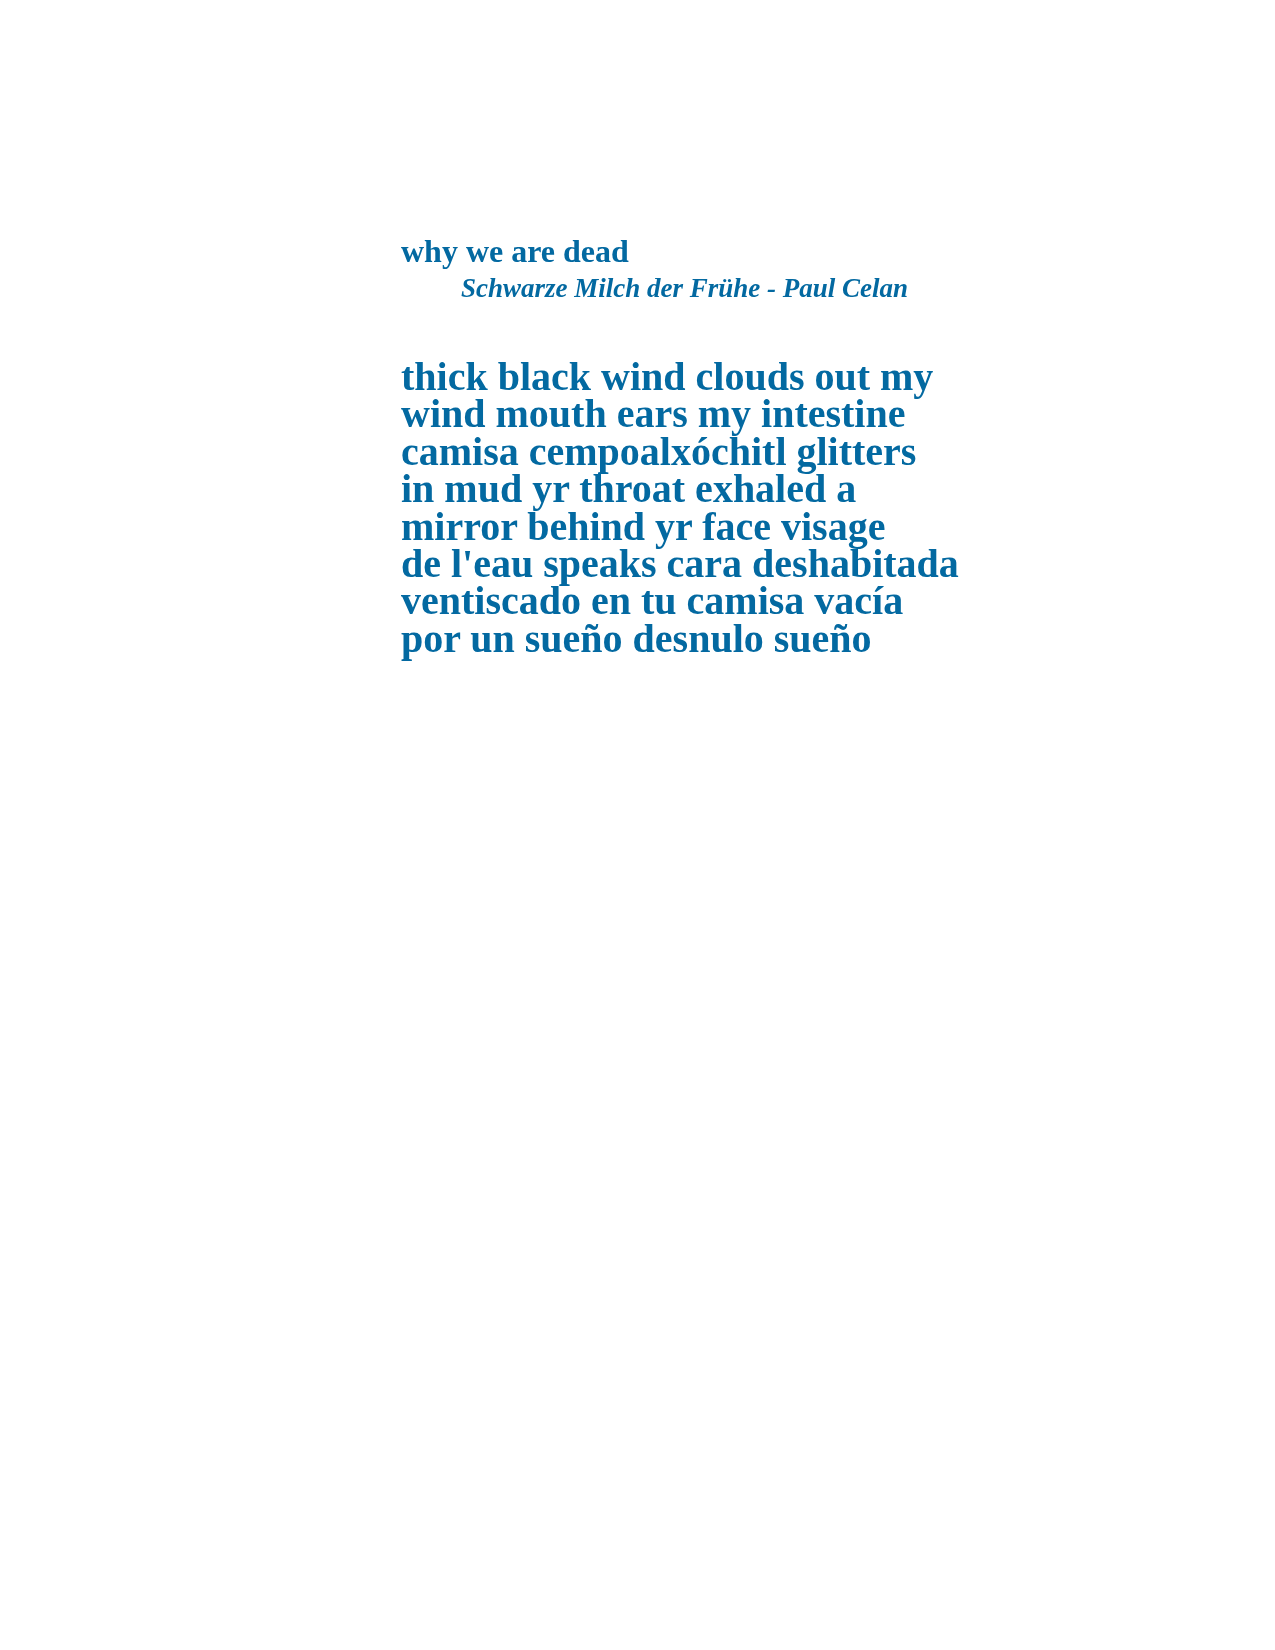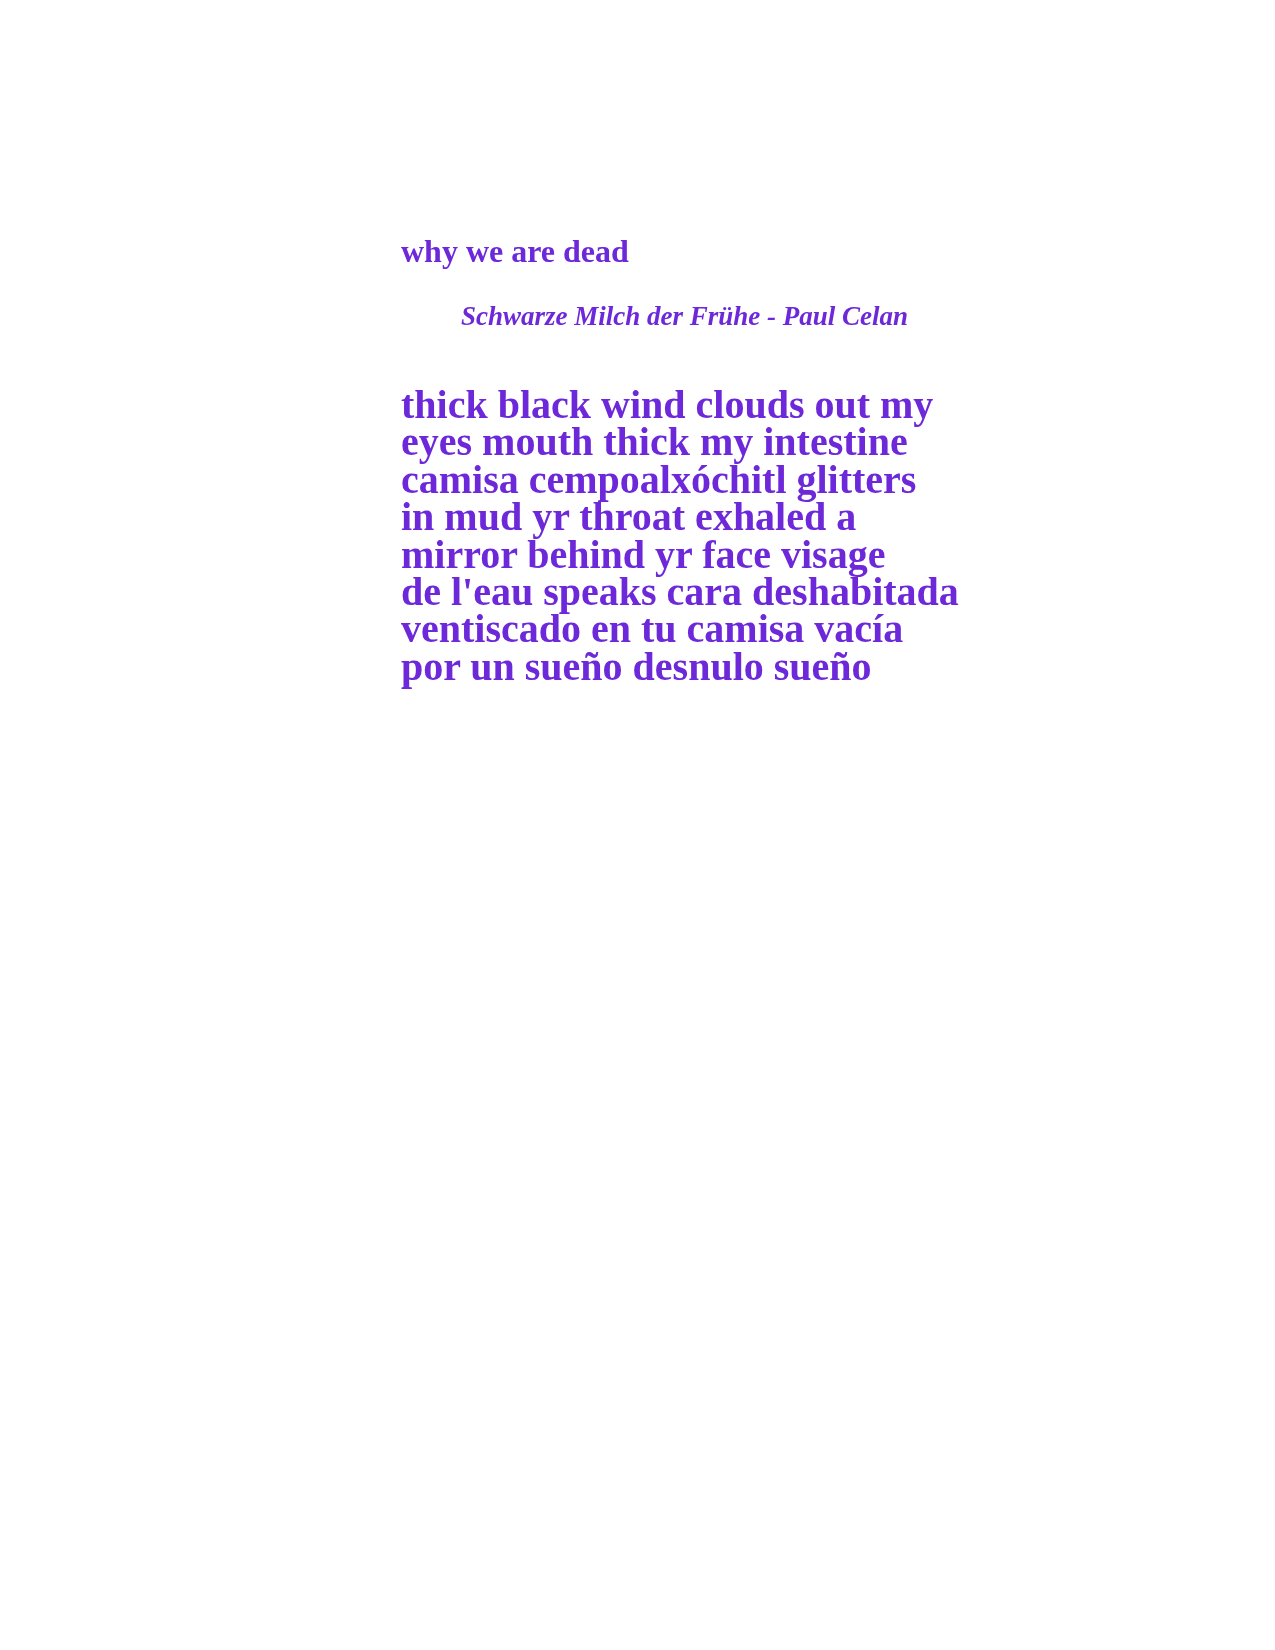--- a/index.html
+++ b/index.html
@@ -7,63 +7,62 @@
     padding: 0;
     background: #ffffff;
   }
   .page {
     position: relative;
     width: 1275px;
     height: 1650px;
     background: #ffffff;
     overflow: hidden;
     font-family: "Liberation Serif", "DejaVu Serif", serif;
-    color: #6d28d9;
+    color: #0369a1;
   }
   .poem-block {
     position: absolute;
     left: 401px;
     top: 232px;
     width: 560px;
   }
   .poem-title {
     font-size: 32px;
     line-height: 38px;
     font-weight: 700;
     white-space: pre-wrap;
   }
   .poem-epigraph {
     margin-left: 60px;
     font-size: 27px;
     line-height: 36px;
     font-weight: 700;
     font-style: italic;
     white-space: pre-wrap;
-    margin-top: 28px;
   }
   .poem-body {
     margin-top: 52px;
     font-size: 40px;
     line-height: 37.4px;
     font-weight: bold;
   }
   .poem-line {
     white-space: pre-wrap;
   }
 </style>
 </head>
 <body>
 
 <div class="page">
   <div class="poem-block">
     <div class="poem-title">why we are dead</div>
     <div class="poem-epigraph">Schwarze Milch der Frühe - Paul Celan</div>
     <div class="poem-body">
       <div class="poem-line">thick black wind clouds out my</div>
-      <div class="poem-line">eyes mouth thick my intestine</div>
+      <div class="poem-line">wind mouth ears my intestine</div>
       <div class="poem-line">camisa cempoalxóchitl glitters</div>
       <div class="poem-line">in mud yr throat exhaled a</div>
       <div class="poem-line">mirror behind yr face visage</div>
       <div class="poem-line">de l'eau speaks cara deshabitada</div>
       <div class="poem-line">ventiscado en tu camisa vacía</div>
       <div class="poem-line">por un sueño desnulo sueño</div>
     </div>
   </div>
 </div>
 

